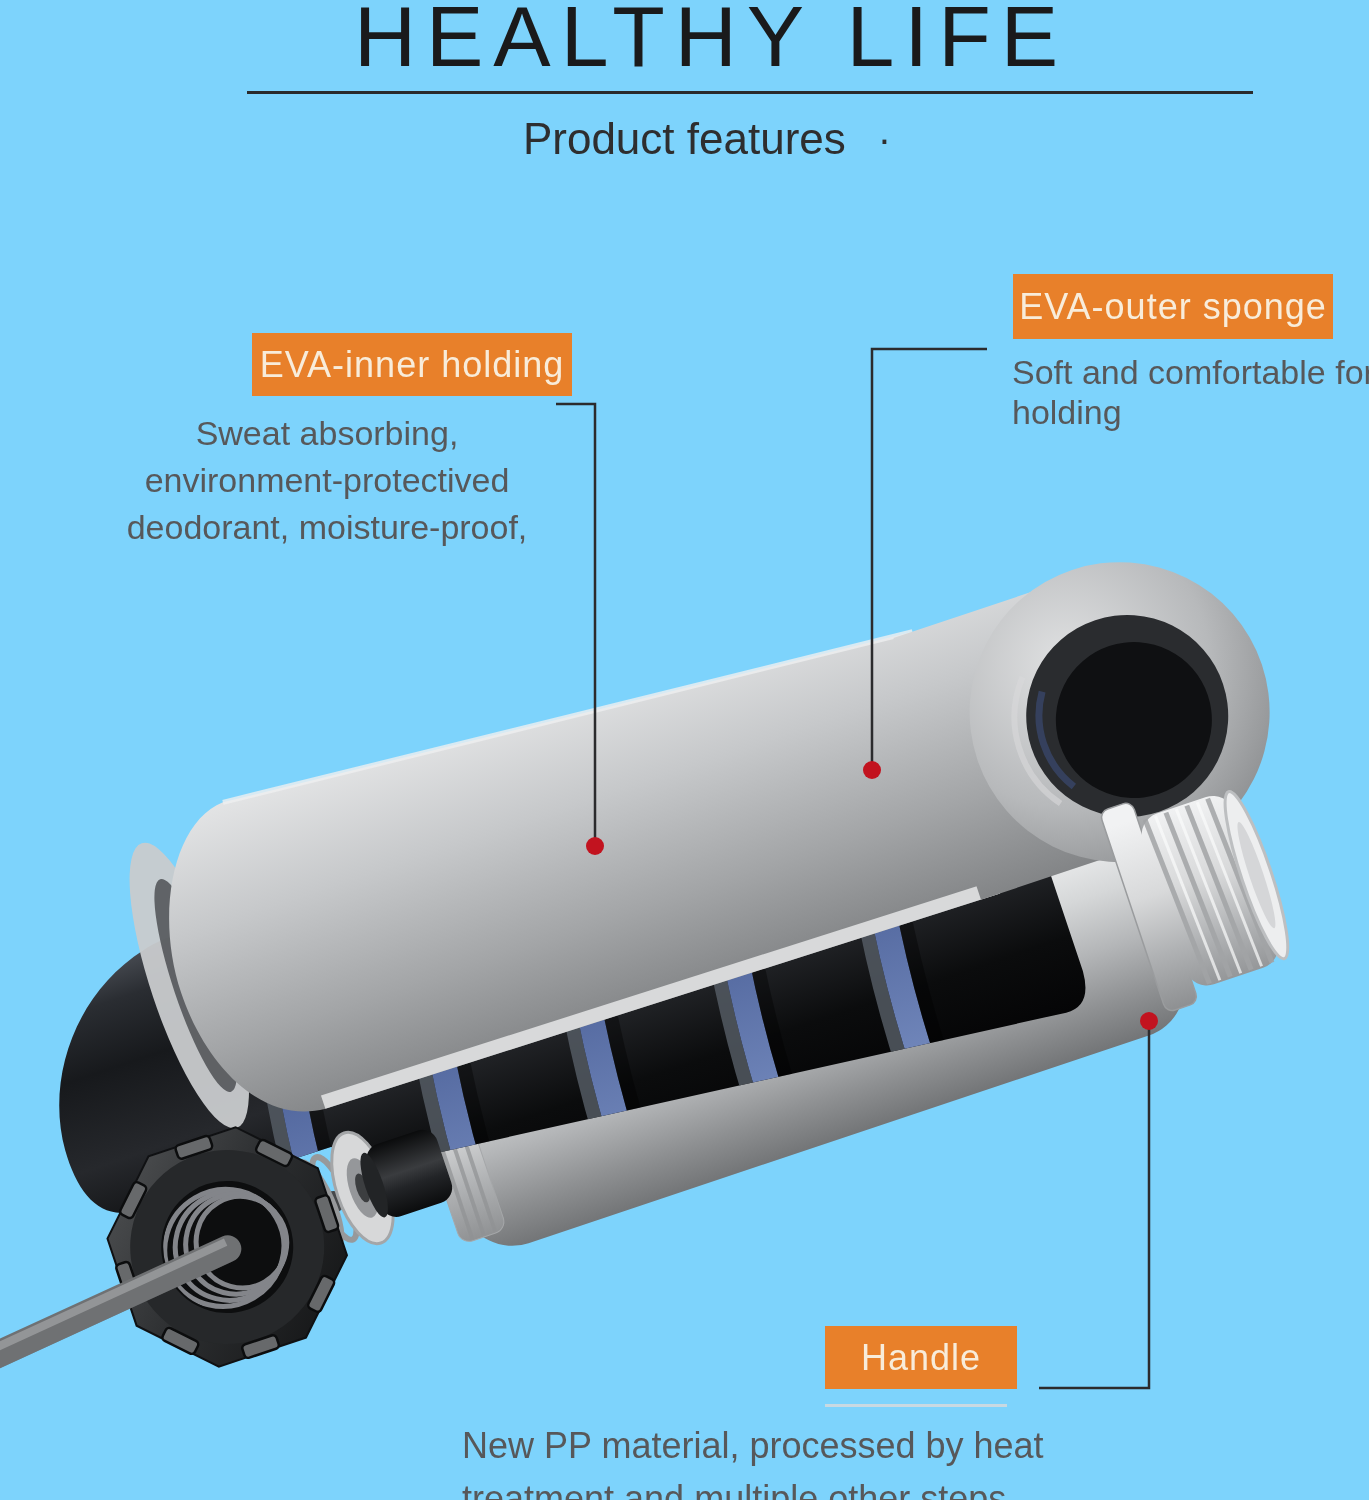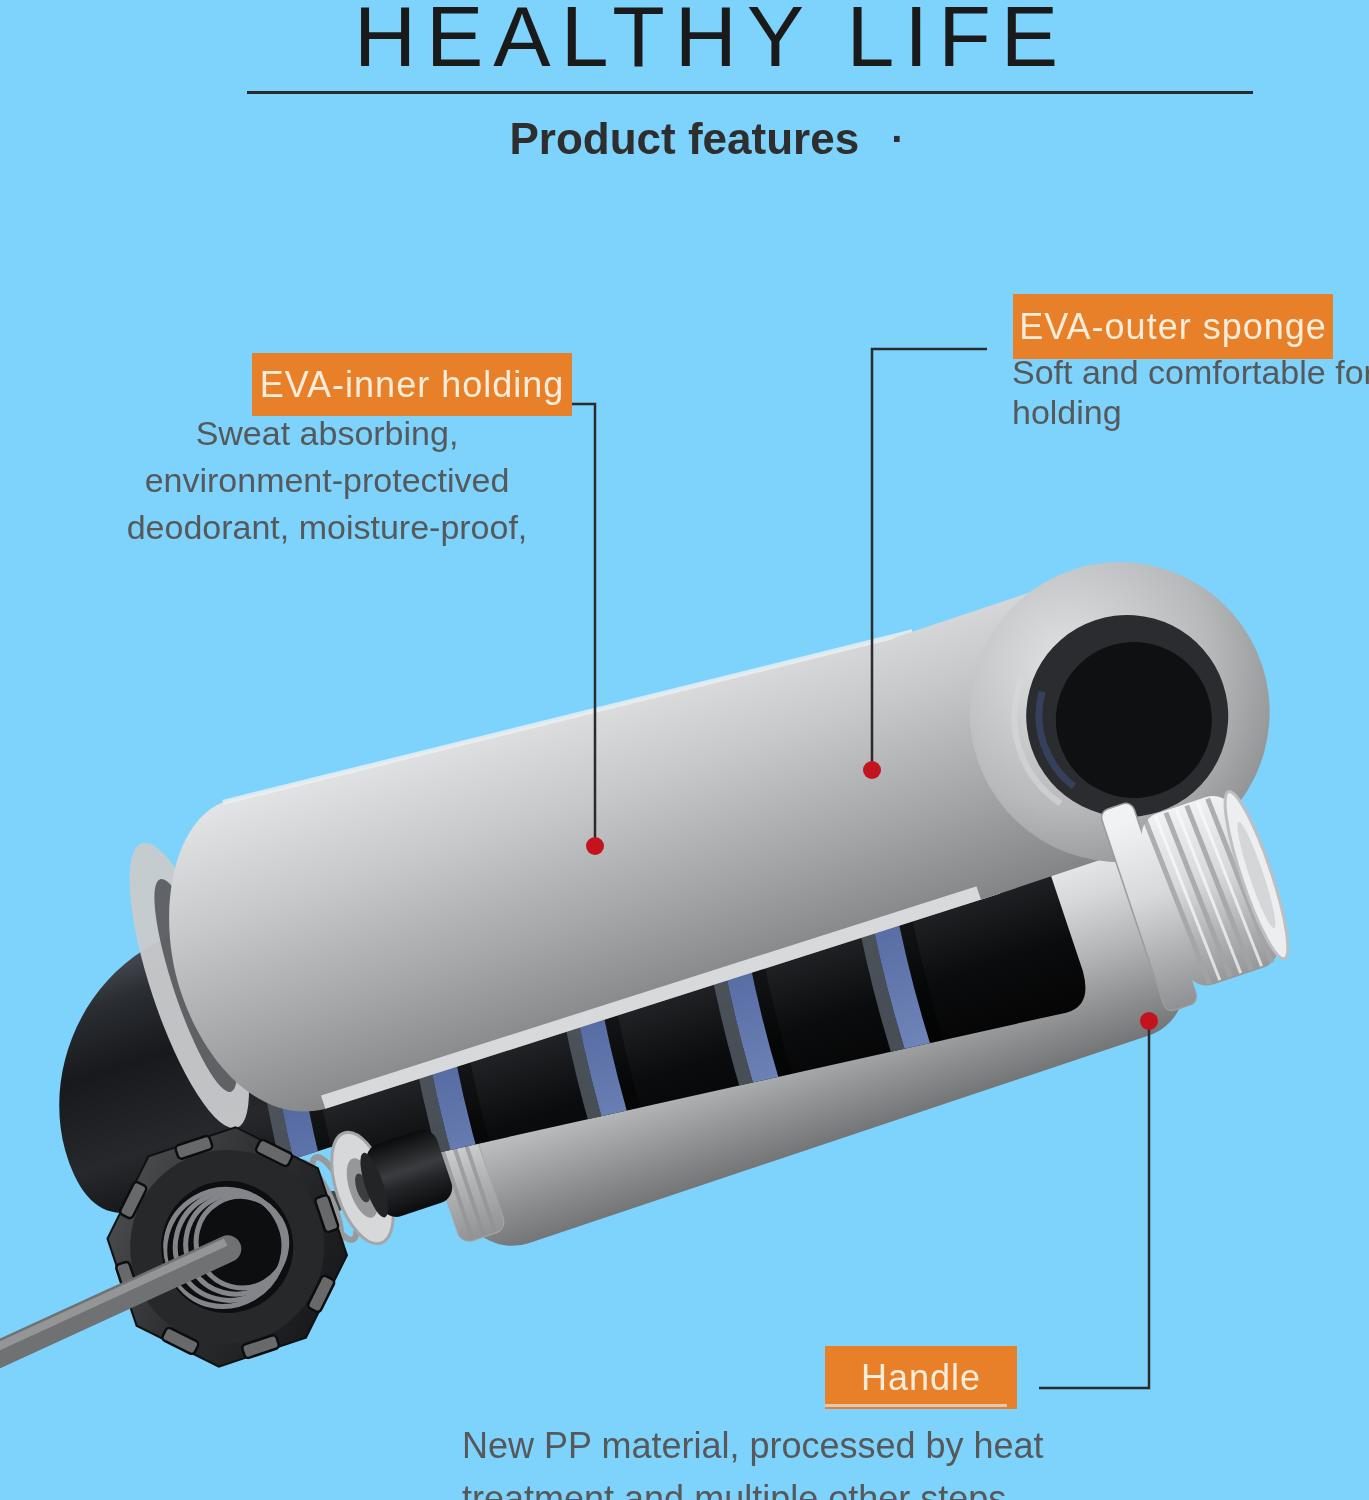--- a/index.html
+++ b/index.html
@@ -12,31 +12,31 @@
   .stage{position:relative;width:1369px;height:1500px;background:#7dd3fc;overflow:hidden}
 
   .title{
     position:absolute;left:711px;top:-12px;transform:translateX(-50%);
     font-size:86px;font-weight:300;line-height:96px;letter-spacing:10px;
     color:var(--title-text);white-space:nowrap;
   }
   .rule{position:absolute;left:247px;top:91px;width:1006px;height:3px;background:#2A2A2B}
   .subtitle{
     position:absolute;left:723px;top:114px;transform:translateX(-50%);
-    font-size:44px;font-weight:700;color:#2E2E2F;white-space:nowrap;display:flex;align-items:center;
+    font-size:44px;font-weight:400;color:#2E2E2F;white-space:nowrap;display:flex;align-items:center;
   }
   .subtitle .sep{margin:0 32px;font-size:40px}
   .subtitle .caps{letter-spacing:12px}
 
   .svg-layer{position:absolute;left:0;top:0;width:1369px;height:1500px}
 
   .tag{
     position:absolute;background:var(--accent);color:var(--label-text);
     display:flex;align-items:center;justify-content:center;
-    font-size:36px;letter-spacing:1px;white-space:nowrap;margin-top:20px;
+    font-size:36px;letter-spacing:1px;white-space:nowrap;
   }
   .tag.inner{left:252px;top:333px;width:320px;height:63px}
   .tag.outer{left:1013px;top:274px;width:320px;height:65px}
   .tag.handle{left:825px;top:1326px;width:192px;height:63px}
   .tag-shadow{position:absolute;left:825px;top:1404px;width:182px;height:3px;background:#DBDBDB;opacity:.8}
 
   .desc{position:absolute;color:var(--body-text);font-size:34px}
   .desc.inner{top:410px;right:812px;width:460px;text-align:center;line-height:47px}
   .desc.outer{left:1012px;top:352px;width:370px;text-align:left;line-height:40px}
   .desc.handle{left:462px;top:1419px;width:620px;text-align:left;line-height:53px;font-size:36px}

